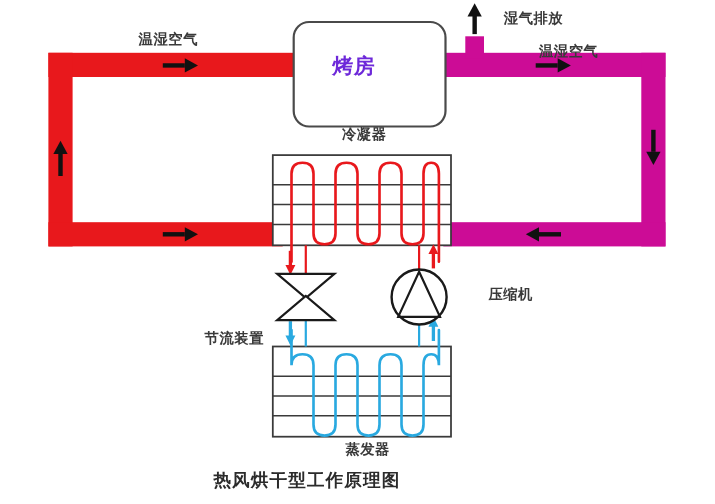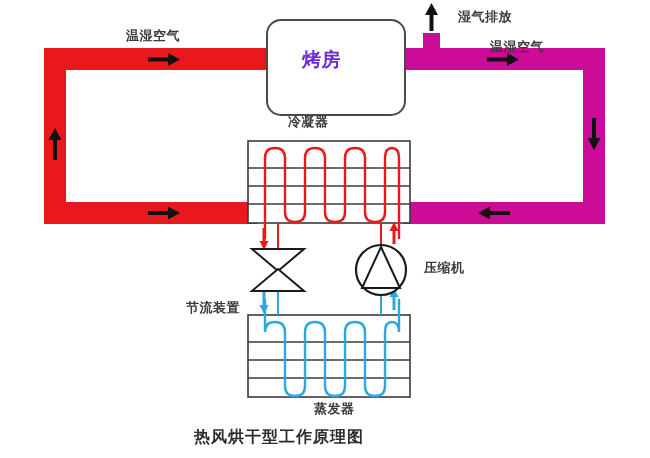--- a/index.html
+++ b/index.html
@@ -17,23 +17,23 @@
     font-size:13px;
     color:#3a3a3a;
     white-space:nowrap;
     letter-spacing:0.5px;
     font-weight:600;
   }
   .lbl-hot-dry{left:126px;top:27px;}
   .lbl-vent{left:458px;top:8px;}
   .lbl-warm-humid{left:490px;top:38px;}
   .lbl-room{left:302px;top:47px;font-size:19px;color:#6d28d9;font-weight:600;}
-  .lbl-cond{left:288px;top:113px;}
+  .lbl-cond{left:311px;top:113px;}
   .lbl-throttle{left:186px;top:259px;margin-top:40px;}
-  .lbl-comp{left:424px;top:259px;text-align:right;}
+  .lbl-comp{left:444px;top:259px;text-align:right;}
   .lbl-evap{left:314px;top:400px;}
   .title{
     position:absolute;left:0;top:427px;width:558px;
     text-align:center;font-size:16px;color:#2b2b2b;font-weight:700;
     letter-spacing:1px;
   }
   .topnoise{
     position:absolute;left:60px;top:0px;width:520px;height:12px;
     color:#e9e9e9;font-size:9px;overflow:hidden;white-space:nowrap;
     opacity:.55;

